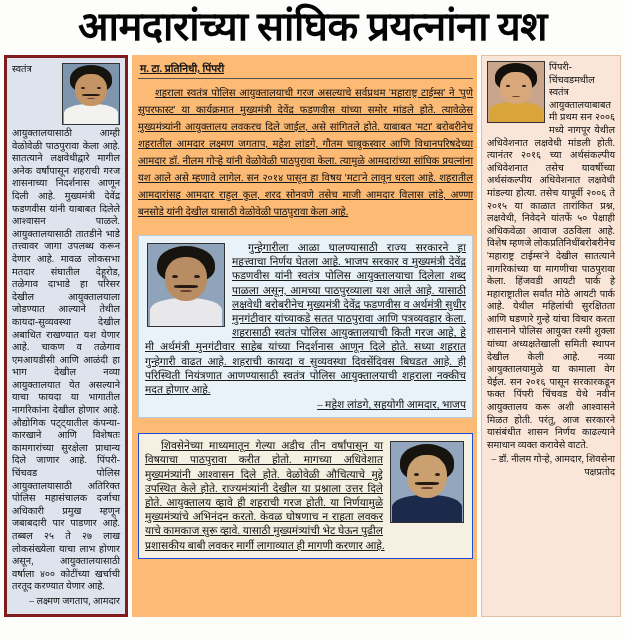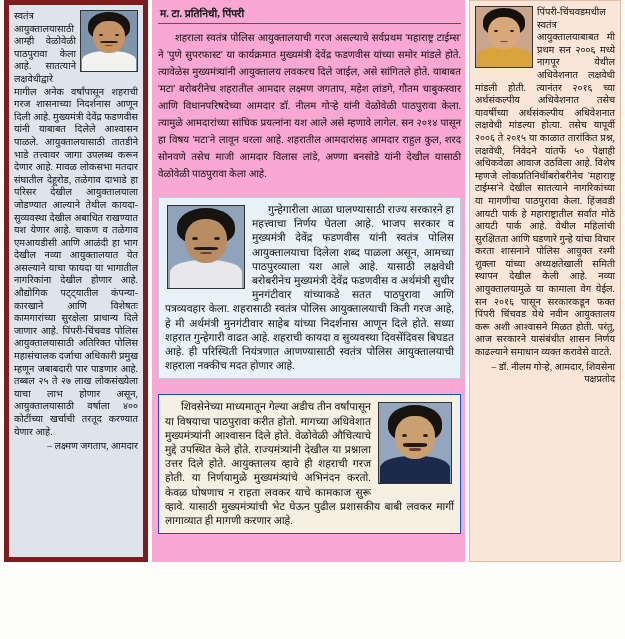--- a/index.html
+++ b/index.html
@@ -46,37 +46,38 @@
   
   .cols {
     display: flex;
     align-items: stretch;
     padding: 0 4px 4px 4px;
     gap: 4px;
     height: 566px;
   }
 
   .col-left {
-    width: 144px;
+    width: 124px;
     flex: none;
     background: #dde4ee;
-    border: 5px solid #7f1d1d;
+    border: 3px solid #7f1d1d;
     padding: 5px 5px 4px 5px;
     position: relative;
   }
 
   .col-mid {
     flex: 1 1 auto;
-    background: #f9a8d4;
+    background: #fdba74;
     padding: 2px 4px 0 6px;
     position: relative;
+    text-decoration: underline;
   }
 
   .col-right {
-    width: 152px;
+    width: 140px;
     flex: none;
     background: #fae6d8;
     border: 1px solid #e0bfa4;
     padding: 5px 5px 4px 5px;
     position: relative;
   }
 
   
   .photo {
     border: 1px solid #333;
@@ -201,20 +202,24 @@
     margin-top: 1px;
     color: #111;
   }
   .clearfix::after { content:""; display:block; clear:both; }
 </style>
 </head>
 <body>
 
 <div class="clipping">
 
+  <div class="headline-wrap">
+    <div class="headline">आमदारांच्या सांघिक प्रयत्नांना यश</div>
+    <div class="head-rule"></div>
+  </div>
 
   <div class="cols">
 
     <div class="col-left">
       <div class="photo pl">
         <div class="face f-b">
           <div class="bg"></div>
             <div class="body"></div>
             <div class="hair"></div>
           <div class="skin"></div>
@@ -241,20 +246,21 @@
               <div class="body"></div>
               <div class="hair"></div>
             <div class="skin"></div>
               <div class="eyeL"></div>
               <div class="eyeR"></div>
             <div class="mus"></div>
               <div class="mouth"></div>
           </div>
         </div>
         <div class="q-txt"><span class="indent"></span><span>गुन्हेगारीला आळा घालण्यासाठी राज्य सरकारने हा महत्त्वाचा निर्णय घेतला आहे. भाजप सरकार व मुख्यमंत्री देवेंद्र फडणवीस यांनी स्वतंत्र पोलिस आयुक्तालयाचा दिलेला शब्द पाळला असून, आमच्या पाठपुरव्याला यश आले आहे. यासाठी लक्षवेधी बरोबरीनेच मुख्यमंत्री देवेंद्र फडणवीस व अर्थमंत्री सुधीर मुनगंटीवार यांच्याकडे सतत पाठपुरावा आणि पत्रव्यवहार केला. शहरासाठी स्वतंत्र पोलिस आयुक्तालयाची किती गरज आहे, हे मी अर्थमंत्री मुनगंटीवार साहेब यांच्या निदर्शनास आणून दिले होते. सध्या शहरात गुन्हेगारी वाढत आहे. शहराची कायदा व सुव्यवस्था दिवसेंदिवस बिघडत आहे. ही परिस्थिती नियंत्रणात आणण्यासाठी स्वतंत्र पोलिस आयुक्तालयाची शहराला नक्कीच मदत होणार आहे.</span></div>
+        <div class="q-attrib">– महेश लांडगे, सहयोगी आमदार, भाजप</div>
       </div>
 
       <div class="qbox cream clearfix">
         <div class="photo pq2">
           <div class="face f-c">
             <div class="bg"></div>
               <div class="body"></div>
               <div class="hair"></div>
             <div class="skin"></div>
               <div class="eyeL"></div>

